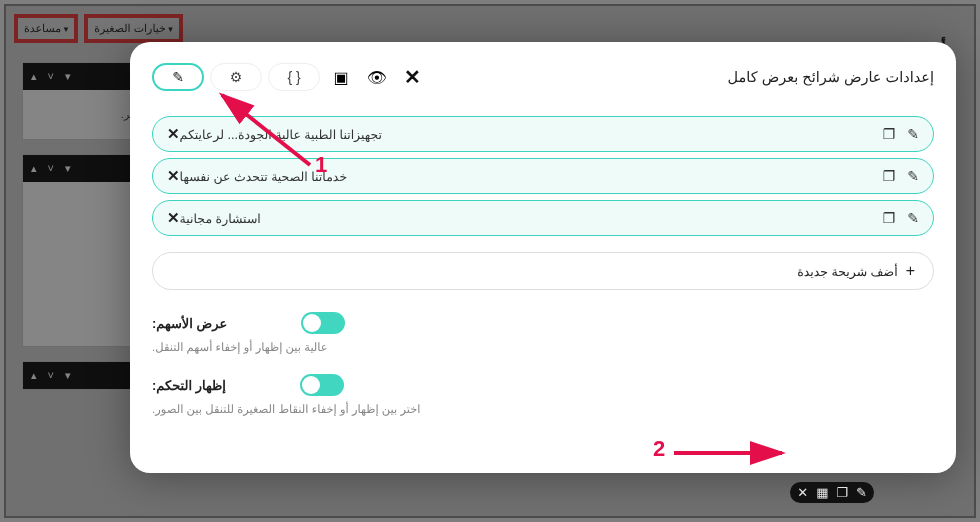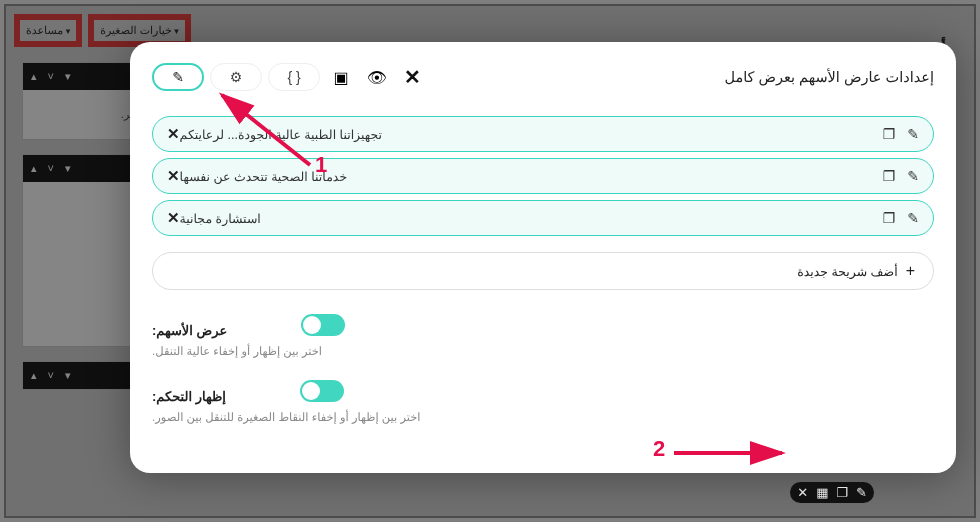--- a/index.html
+++ b/index.html
@@ -2,21 +2,21 @@
 <html dir="rtl"><head>
 <meta charset="utf-8">
 <style>
 * { box-sizing: border-box; margin: 0; padding: 0; }
 body { font-family: Tahoma, Arial, sans-serif; background: #7e7e7e; width: 980px; height: 522px; overflow: hidden; position: relative; }
 
 .outer-wrap { position: absolute; top: 4px; left: 4px; right: 4px; bottom: 4px; border: 2px solid #4c4c4c; background: #d7d7d7; }
 .bg-dim { position: absolute; inset: 0; background: rgba(0,0,0,0.48); z-index: 1; }
 
 .top-bar { position: absolute; top: 8px; left: 8px; right: 8px; display: flex; gap: 6px; direction: ltr; z-index:0; }
-.wp-link { font-size: 11px; color: #333; padding: 4px 6px; background: #e0e0e0; border: 6px solid #ef4444; }
+.wp-link { font-size: 11px; color: #333; padding: 4px 6px; background: #e0e0e0; border: 4px solid #ef4444; }
 .wp-link:after { content: ' ▾'; font-size: 9px; }
 
 .page-title { position: absolute; top: 32px; right: 28px; font-size: 18px; font-weight: 700; color: #222; z-index:0; }
 
 .left-col { position: absolute; left: 16px; top: 56px; width: 195px; z-index:0; }
 .meta-box { background: #fff; border: 1px solid #d0d0d0; margin-bottom: 14px; }
 .meta-head { background: #1d1d1d; color: #fff; padding: 7px 8px; display: flex; justify-content: space-between; direction: ltr; }
 .meta-head .ctrls { font-size: 11px; letter-spacing: 4px; }
 .meta-head .title { font-size: 11px; }
 .meta-body { padding: 18px 10px; font-size: 11px; color: #555; text-align: right; }
@@ -44,21 +44,21 @@
 .slide-pill .right-icons { display: flex; gap: 12px; font-size: 14px; color: #333; }
 .add-row { border: 1px solid #ddd; border-radius: 20px; padding: 9px 18px; display: flex; align-items: center; direction: rtl; gap: 8px; margin-top: 10px; }
 .add-row .plus { font-size: 16px; color: #222; }
 .add-row .lbl { font-size: 12.5px; color: #222; margin-left: 16px; }
 
 .watermark { position: absolute; left: 50%; transform: translateX(-50%); top: 238px; font-size: 42px; font-weight: 700; color: rgba(0,0,0,0.07); letter-spacing: 2px; z-index: 4; direction: ltr; pointer-events: none; }
 
 .settings { margin-top: 22px; display: flex; flex-direction: column; gap: 20px; }
 .setting-row { display: flex; flex-direction: column; align-items: flex-end; gap: 4px; padding-right: 4px; }
 .setting-top { display: flex; align-items: center; gap: 74px; }
-.setting-label { font-size: 13px; color: #222; font-weight: 600; margin-top: 11px; }
+.setting-label { font-size: 13px; color: #222; font-weight: 600; }
 .setting-desc { font-size: 11.5px; color: #888; margin-top: 2px; padding-right: 122px; }
 .toggle { width: 44px; height: 22px; background: #41d6bf; border-radius: 11px; position: relative; }
 .toggle:after { content: ''; position: absolute; top: 2px; left: 2px; width: 18px; height: 18px; background: #fff; border-radius: 50%; }
 
 .modal-footer { margin-top: auto; display: flex; justify-content: flex-start; direction: rtl; padding-top: 8px; }
 .save-btn { background: #41d6bf; color: #111; border: none; border-radius: 18px; width: 170px; height: 34px; font-size: 14px; font-weight: 600; cursor: pointer; }
 
 .arrow1 { position: absolute; z-index: 9; left: 210px; top: 90px; direction: ltr; pointer-events: none; }
 .arrow2 { position: absolute; z-index: 9; left: 672px; top: 438px; direction: ltr; pointer-events: none; }
 .annot-num { position: absolute; font-size: 22px; font-weight: 700; color: #e40e4a; z-index: 9; }
@@ -100,21 +100,21 @@
     </div>
   </div>
 
   <div class="bg-dim"></div>
 </div>
 
 <div class="watermark">ORIDSITE.COM</div>
 
 <div class="modal">
   <div class="modal-header">
-    <div class="modal-title">إعدادات عارض الأسهم بعرض كامل</div>
+    <div class="modal-title">إعدادات عارض شرائح بعرض كامل</div>
     <div class="tab-row">
       <div class="pill edit">
           <span>✎</span>
         </div>
       <div class="pill plain">
           <span>⚙</span>
         </div>
       <div class="pill plain">
           <span>{ }</span>
         </div>
@@ -158,21 +158,21 @@
       <span class="lbl">أضف شريحة جديدة</span>
     </div>
   </div>
 
   <div class="settings">
     <div class="setting-row">
       <div class="setting-top">
         <div class="toggle"></div>
         <div class="setting-label">عرض الأسهم:</div>
       </div>
-      <div class="setting-desc">اختر بين إظهار أو إخفاء عالية التنقل.</div>
+      <div class="setting-desc">عالية بين إظهار أو إخفاء أسهم التنقل.</div>
     </div>
     <div class="setting-row">
       <div class="setting-top">
         <div class="toggle"></div>
         <div class="setting-label">إظهار التحكم:</div>
       </div>
       <div class="setting-desc">اختر بين إظهار أو إخفاء النقاط الصغيرة للتنقل بين الصور.</div>
     </div>
   </div>
 

